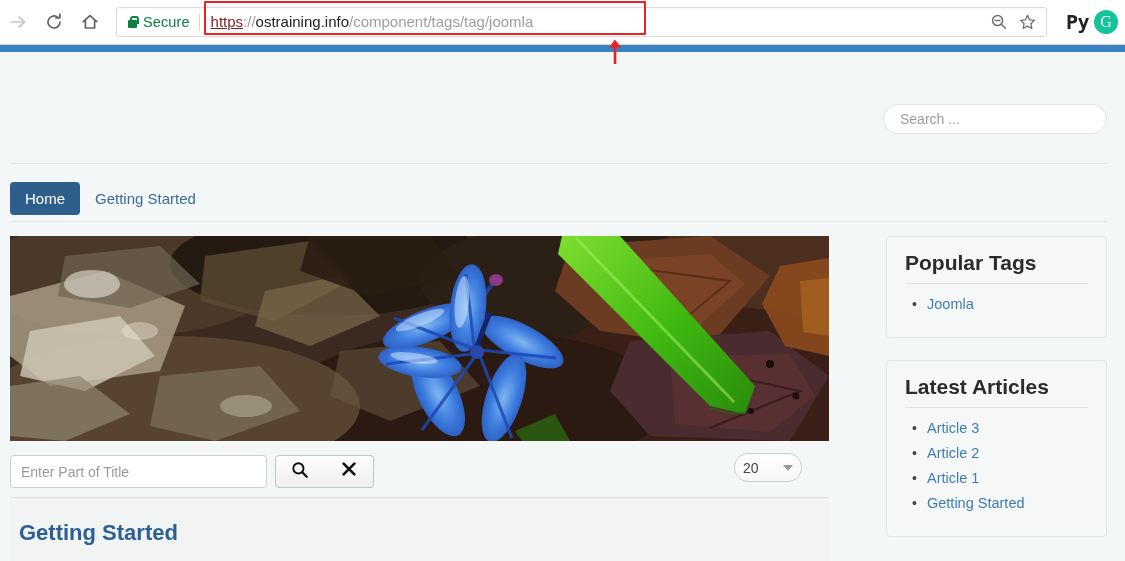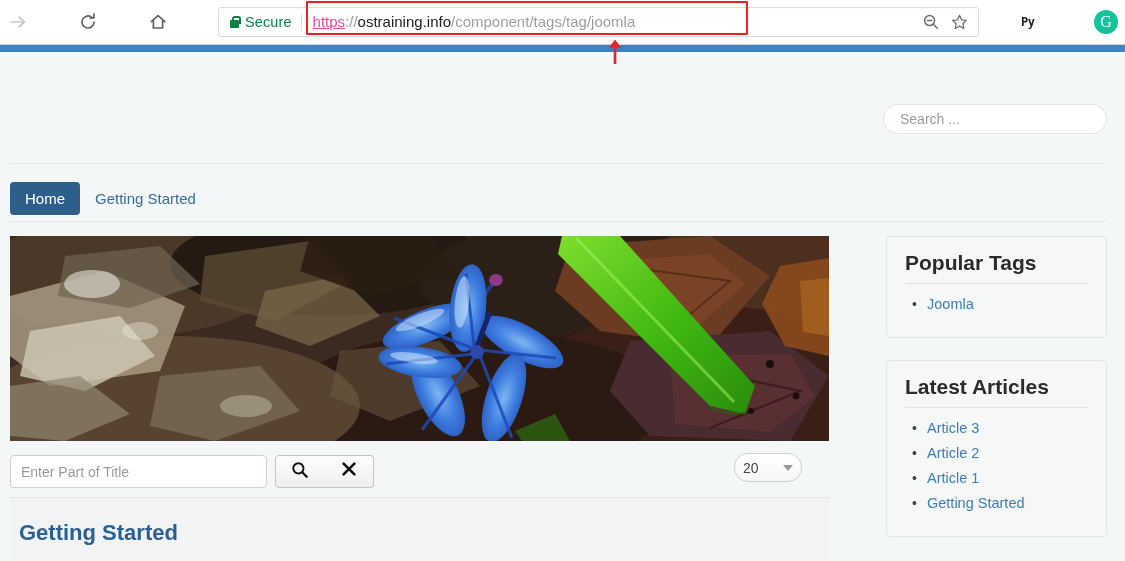--- a/index.html
+++ b/index.html
@@ -8,21 +8,21 @@
     overflow: hidden;
     background: #ffffff;
     font-family: "Liberation Sans", sans-serif;
   }
 
   
   #browser-toolbar {
     position: absolute; left: 0; top: 0;
     width: 1125px; height: 44px;
     background: #ffffff;
-    display: flex; align-items: center; gap: 34px;
+    display: flex; align-items: center;
   }
   .nav-btn {
     width: 36px; height: 36px;
     display: flex; align-items: center; justify-content: center;
     flex: 0 0 auto;
   }
   .nav-btn svg { display: block; }
 
   #omnibox {
     flex: 1 1 auto;
@@ -72,38 +72,38 @@
     border-radius: 1px;
     pointer-events: none;
   }
   #url-text {
     padding-left: 11px;
     font-size: 15px;
     white-space: nowrap;
     position: relative;
     line-height: 30px;
   }
-  #url-text .u-scheme { color: #ec4899; text-decoration: underline; }
+  #url-text .u-scheme { color: #7f1d1d; text-decoration: underline; }
   #url-text .u-sep    { color: #9a9a9a; }
   #url-text .u-host   { color: #202124; }
   #url-text .u-path   { color: #9e9e9e; }
 
   #omnibox-actions {
     display: flex; align-items: center; flex: 0 0 auto;
     padding-right: 6px; gap: 2px;
   }
   .omni-icon {
     width: 26px; height: 26px;
     display: flex; align-items: center; justify-content: center;
   }
   #ext-py {
     width: 34px; height: 36px;
-    display: flex; align-items: center; justify-content: flex-start;
+    display: flex; align-items: center; justify-content: flex-end;
     font-family: "DejaVu Sans Mono", monospace;
-    font-size: 12px; font-weight: bold; color: #202124;
+    font-size: 20px; font-weight: bold; color: #202124;
     letter-spacing: -.5px;
     flex: 0 0 auto;
   }
   #ext-grammarly {
     width: 34px; height: 36px;
     display: flex; align-items: center; justify-content: center;
     flex: 0 0 auto; margin-right: 2px;
   }
   #ext-grammarly .g-circle {
     width: 24px; height: 24px; border-radius: 50%;

